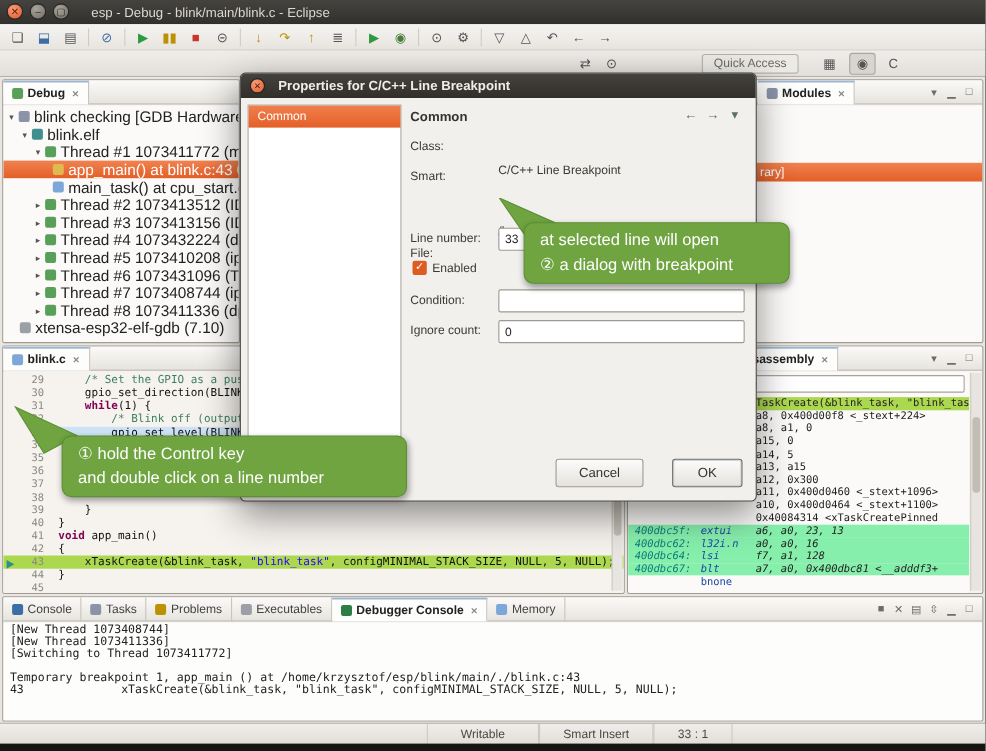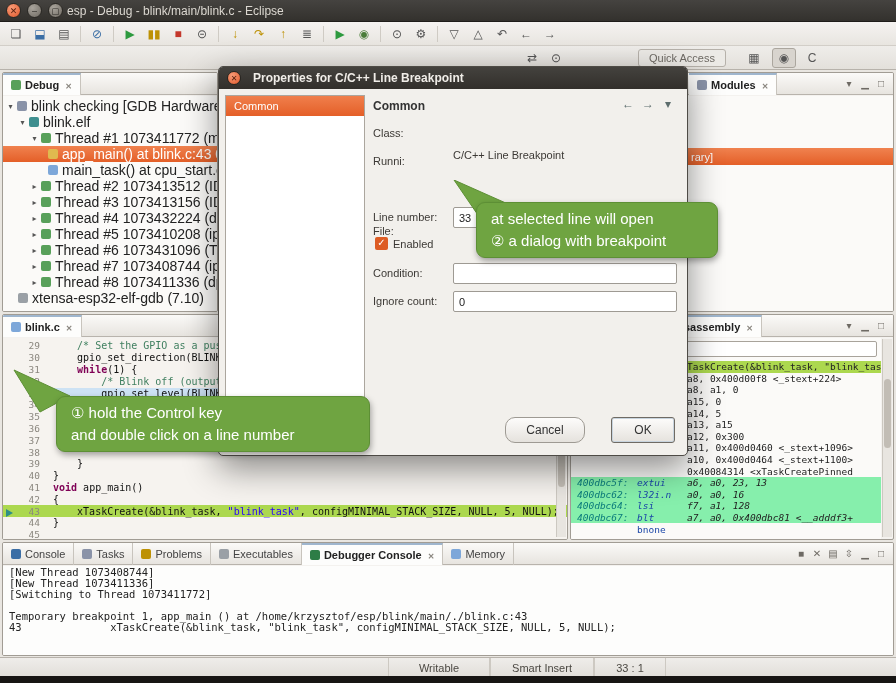--- a/index.html
+++ b/index.html
@@ -8,21 +8,21 @@
             font-family:"Liberation Sans",sans-serif; overflow:hidden; }
 
   
   .titlebar { position:absolute; left:0; top:0; width:896px; height:22px;
     background:linear-gradient(#454340,#33312d); border-bottom:1px solid #1f1d1a;
     display:flex; align-items:center; }
   .wbtn { width:15px; height:15px; border-radius:50%; margin-left:6px;
     background:radial-gradient(circle at 35% 30%, #a9a49c, #6f6a62); border:1px solid #2a2824;
     display:flex; align-items:center; justify-content:center; font-size:9px; color:#2c2a26; }
   .wbtn.close { background:radial-gradient(circle at 35% 30%, #f89b77, #e0592c); color:#5b2210; }
-  .wtitle { color:#dcd8d1; font-size:12px; margin-left:4px; }
+  .wtitle { color:#dcd8d1; font-size:12px; margin-left:20px; }
 
   
   .tbar1 { position:absolute; left:0; top:22px; width:896px; height:24px;
     background:linear-gradient(#f5f3f1,#e8e5e0); border-bottom:1px solid #d2cec8;
     display:flex; align-items:center; padding-left:4px; }
   .tbar2 { position:absolute; left:0; top:46px; width:896px; height:24px;
     background:linear-gradient(#efedea,#e3e0db); border-bottom:1px solid #b7b2ab; }
   .ti { width:22px; height:20px; display:flex; align-items:center; justify-content:center;
     font-size:12px; color:#555; border:1px solid transparent; border-radius:3px; margin:0 1px; cursor:default; }
   .sep { width:1px; height:16px; background:#cfcbc4; margin:0 4px; }
@@ -547,39 +547,39 @@
     <div class="dheader">Common</div>
     <div class="dnav">
       <span class="dnavico">←</span>
       <span class="dnavico">→</span>
       <span class="dnavico">▾</span>
     </div>
 
     <div class="flabel" style="top:60px;">Class:</div>
     <div class="fvalue" style="top:60px;">C/C++ Line Breakpoint</div>
 
-    <div class="flabel" style="top:88px;">Runni:</div>
+    <div class="flabel" style="top:88px;">Smart:</div>
 
     <div class="flabel" style="top:116px;margin-top:42px;">File:</div>
     <div class="fvalue" style="top:116px;">/home/krzysztof/esp/blink/main/blink.c</div>
 
     <div class="flabel" style="top:144px;">Line number:</div>
     <input class="finput" style="top: 140px;" value="33">
 
     <div class="cbx" style="top:170px;">✓</div>
     <div class="cbxlabel" style="top:171px;">Enabled</div>
 
     <div class="flabel" style="top:200px;">Condition:</div>
     <input class="finput" style="top: 196px;" value="">
 
     <div class="flabel" style="top:228px;">Ignore count:</div>
     <input class="finput" style="top: 224px;" value="0">
 
     <div class="helpbtn">?</div>
-    <div class="btn" style="left:286px; width:80px;border-radius:10px;">Cancel</div>
+    <div class="btn" style="left:286px; width:80px;">Cancel</div>
     <div class="btn default" style="left:392px; width:64px;">OK</div>
   </div>
 
   <svg class="cotri" style="left:446px; top:180px;" width="70" height="40" viewBox="0 0 70 40">
     <polygon points="8,0 62,24 34,38" fill="#6fa441" stroke="#5d8f35"></polygon>
   </svg>
   <div class="callout" style="left:476px; top:202px; width:242px;">
     <div>at selected line will open</div>
     <div>② a dialog with breakpoint</div>
   </div>

